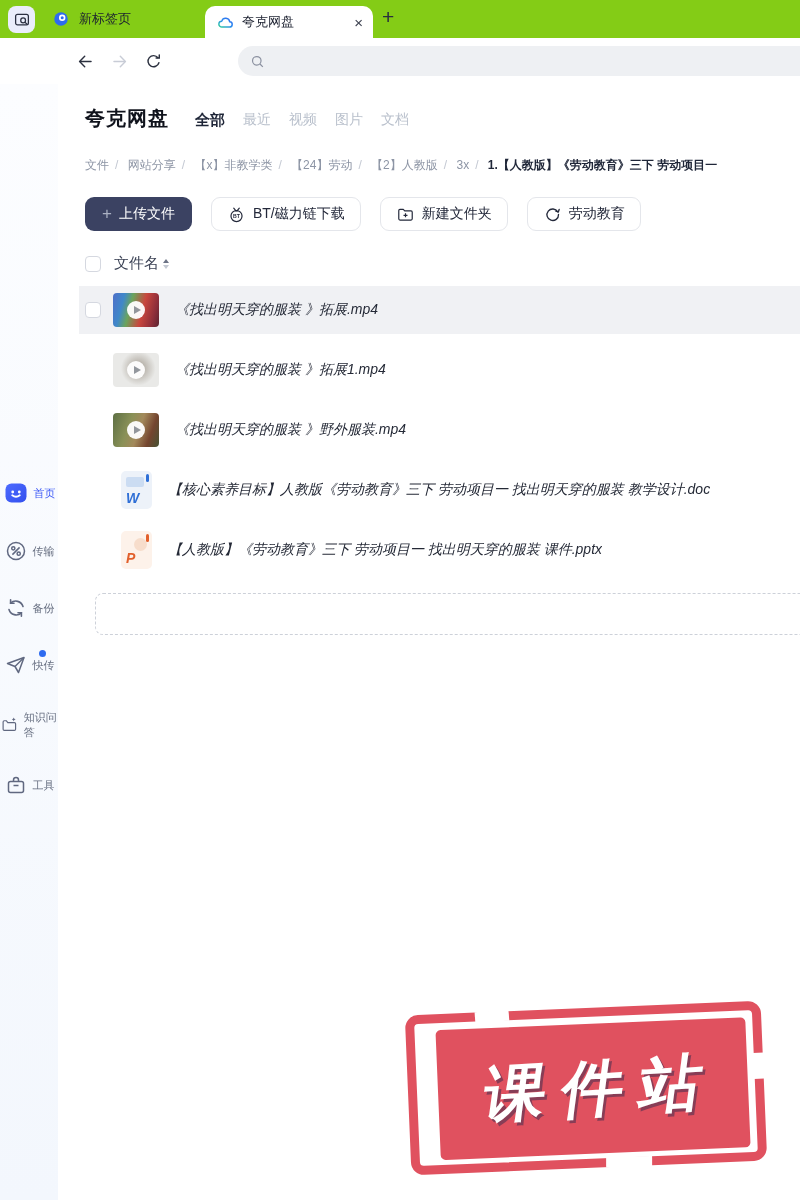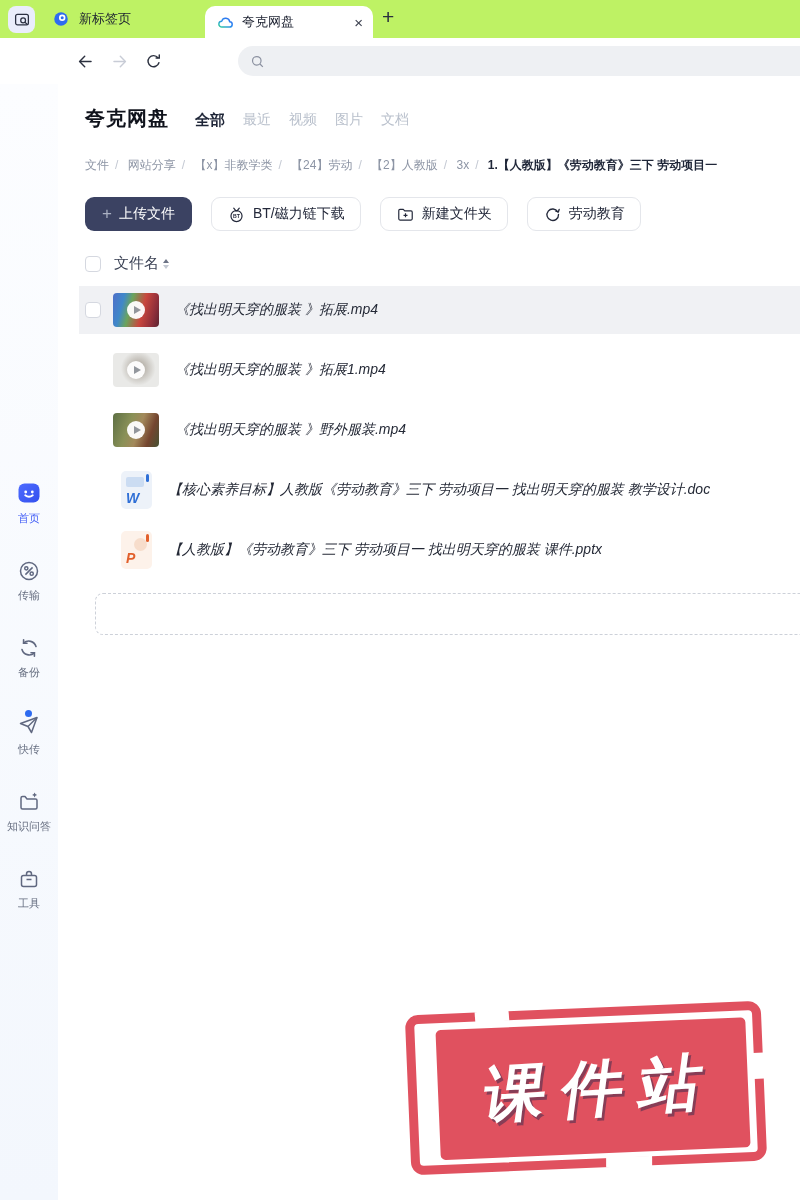--- a/index.html
+++ b/index.html
@@ -1,40 +1,40 @@
 <!DOCTYPE html>
 <html><head>
 <meta charset="utf-8">
 <style>
   * { margin:0; padding:0; box-sizing:border-box; }
   html,body { width:800px; height:1200px; overflow:hidden; background:#fff;
     font-family:"Liberation Sans", sans-serif; position:relative; }
 
   
-  .tabbar { position:relative; height:38px; background:#bef264; }
+  .tabbar { position:relative; height:38px; background:#84cc16; }
   .ws-btn { position:absolute; left:8px; top:6px; width:27px; height:27px; border-radius:8px;
     background:#eaedfb; display:flex; align-items:center; justify-content:center; }
   .tab-inactive { position:absolute; left:52px; top:0; height:38px; display:flex; align-items:center; gap:9px;
     font-size:13px; color:#1c2130; }
   .tab-active { position:absolute; left:205px; top:6px; width:168px; height:32px; background:#fff;
     border-radius:10px 10px 0 0; display:flex; align-items:center; gap:8px; padding:0 10px 0 12px;
     font-size:13px; color:#1c2130; }
   .tab-close { margin-left:auto; font-size:15px; color:#3a3f4e; line-height:1; cursor:default; }
   .newtab-btn { position:absolute; left:382px; top:5px; font-size:21px; font-weight:300; color:#2a2f3e; }
 
   .toolbar { height:46px; background:#fff; display:flex; align-items:center; padding-left:76px; }
   .nav-ic { width:19px; height:19px; margin-right:15px; }
   .searchbar { flex:1; height:30px; margin-left:60px; margin-right:-20px; background:#eef0f3;
     border-radius:16px; display:flex; align-items:center; padding-left:11px; }
 
   
   .app { display:flex; height:1116px; }
   .sidebar { width:58px; flex:0 0 58px; background:linear-gradient(180deg,#fcfdff 0%,#f3f7fd 100%);
     padding-top:396px; display:flex; flex-direction:column; align-items:center; }
-  .side-item { display:flex; flex-direction:column; align-items:center; gap:5px; margin-bottom:33px;
+  .side-item { display:flex; flex-direction:row; align-items:center; gap:5px; margin-bottom:33px;
     font-size:11px; color:#666e80; position:relative; }
   .side-item.active { color:#3f5bf6; }
   .side-badge { position:absolute; top:-3px; right:9px; width:7px; height:7px; border-radius:50%; background:#2e6bf0; }
 
   .main { flex:1; padding-left:27px; position:relative; min-width:0; }
   .drive-header { margin-top:21px; display:flex; align-items:baseline; }
   .drive-title { font-size:20px; font-weight:bold; color:#10131c; letter-spacing:1px; }
   .drive-tabs { display:flex; gap:18px; margin-left:26px; font-size:14px; color:#b9c0cc; }
   .drive-tabs .t-active { color:#1f2638; font-weight:bold; font-size:15px; }
 

